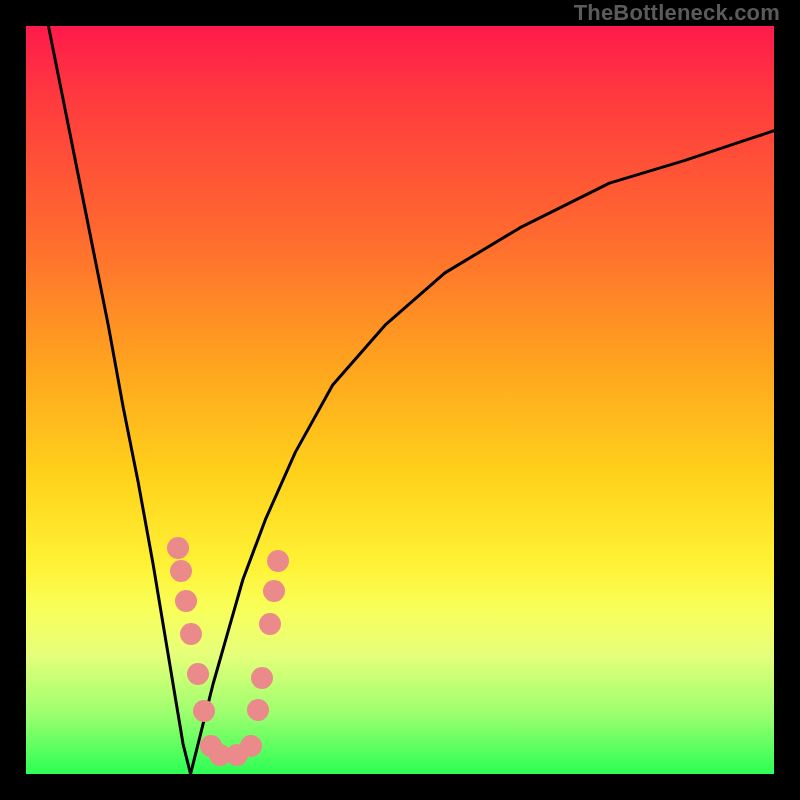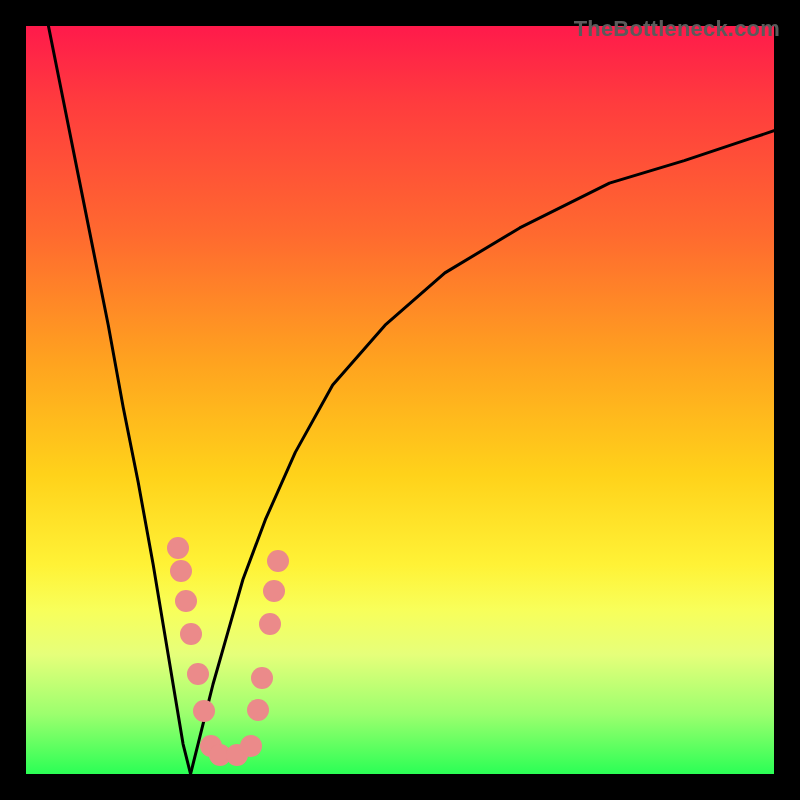--- a/index.html
+++ b/index.html
@@ -27,21 +27,21 @@
       #ffd21a 60%,
       #fff236 72%,
       #f8ff5a 78%,
       #e6ff7a 84%,
       #9cff6e 92%,
       #2bff55 100%
     );
   }
   .watermark {
     position: absolute;
-    top: 16px;
+    top: 0;
     right: 20px;
     font-size: 22px;
     font-weight: 600;
     color: #5b5b5b;
     letter-spacing: 0.2px;
     user-select: none;
   }
   svg.curve {
     position: absolute;
     inset: 0;

